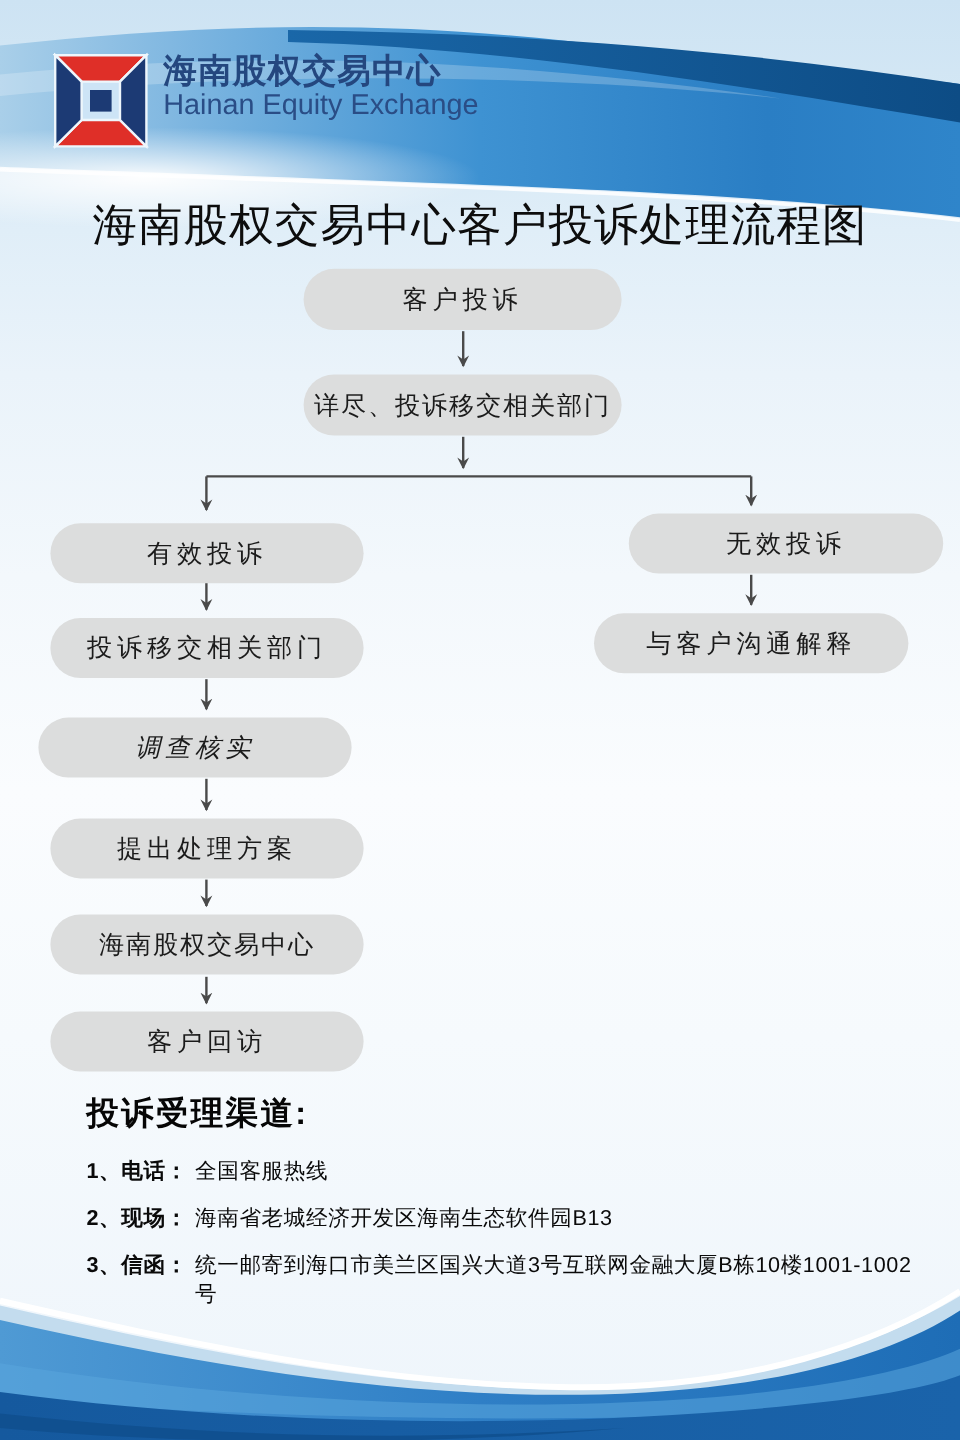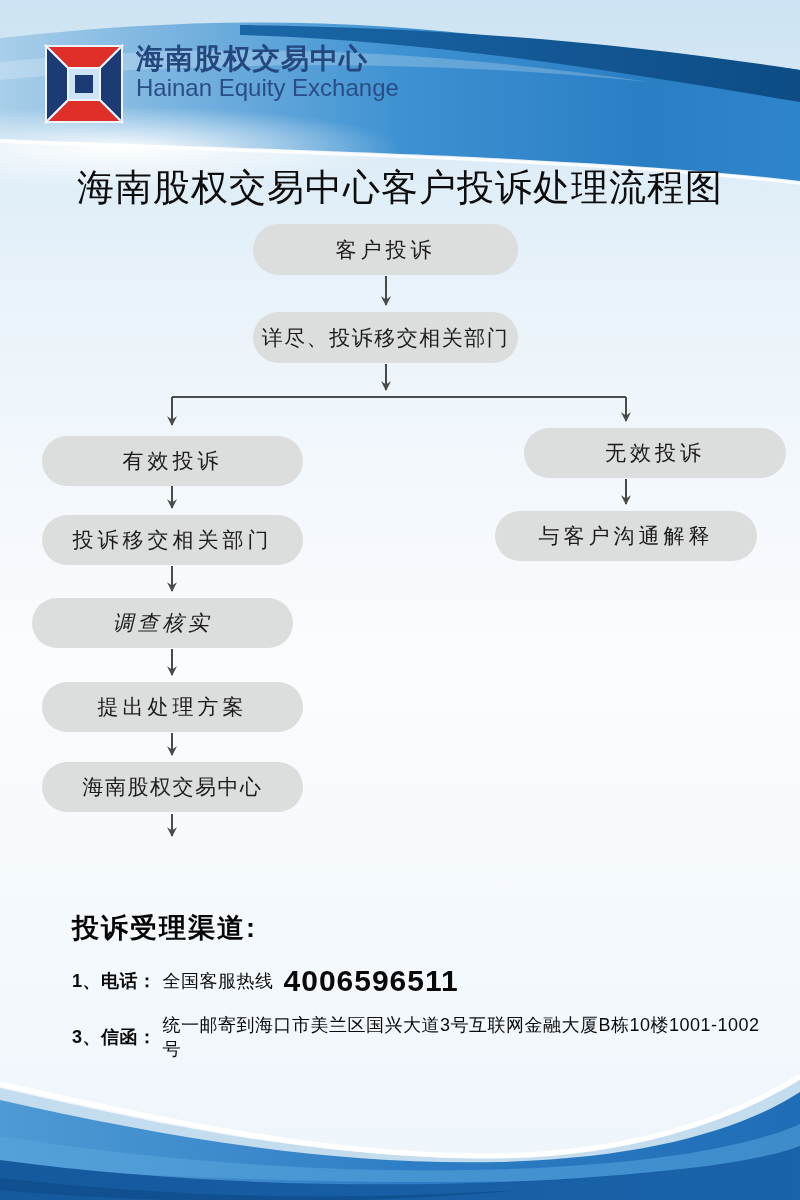--- a/index.html
+++ b/index.html
@@ -51,21 +51,21 @@
   .n8{left:42px; top:843px;width:261px;height:50px;}
   .n9{left:524px;top:428px;width:262px;height:50px;}
   .n10{left:495px;top:511px;width:262px;height:50px;}
   
   .channels{position:absolute;top:910px;left:72px;width:700px;color:#0a0a0a;}
   .channels h2{
     margin:0 0 18px 0;
     font-size:27px;font-weight:bold;letter-spacing:2px;color:#060606;
   }
   .channel-item{
-    display:flex;align-items:center;
+    display:flex;align-items:flex-start;
     font-size:18px;margin-bottom:15px;letter-spacing:0.5px;
   }
   .channel-label{font-weight:bold;margin-right:6px;white-space:nowrap;}
   .channel-phone{font-size:30px;font-weight:bold;margin-left:10px;letter-spacing:1px;}
   
   .footer-band{position:absolute;left:0;bottom:0;width:800px;height:160px;}
 </style>
 </head>
 <body>
 
@@ -135,30 +135,34 @@
       </g>
     </svg>
 
     <div class="node n1">客户投诉</div>
     <div class="node n2 long">详尽、投诉移交相关部门</div>
     <div class="node n3">有效投诉</div>
     <div class="node n4">投诉移交相关部门</div>
     <div class="node n5">调查核实</div>
     <div class="node n6">提出处理方案</div>
     <div class="node n7 long">海南股权交易中心</div>
+    <div class="node n8">客户回访</div>
     <div class="node n9">无效投诉</div>
     <div class="node n10">与客户沟通解释</div>
   </div>
 
   <div class="channels">
     <h2>投诉受理渠道:</h2>
     <div class="channel-item">
       <span class="channel-label">1、电话：</span>
       <span class="channel-text">全国客服热线</span>
-      <span class="channel-phone">4006596511</span>
+    </div>
+    <div class="channel-item">
+      <span class="channel-label">2、现场：</span>
+      <span class="channel-text">海南省老城经济开发区海南生态软件园B13</span>
     </div>
     <div class="channel-item">
       <span class="channel-label">3、信函：</span>
       <span class="channel-text">统一邮寄到海口市美兰区国兴大道3号互联网金融大厦B栋10楼1001-1002号</span>
     </div>
   </div>
 
   <svg class="footer-band" viewBox="0 0 800 160" preserveAspectRatio="none">
     <defs>
       <linearGradient id="footMain" x1="0" y1="0" x2="1" y2="0">

